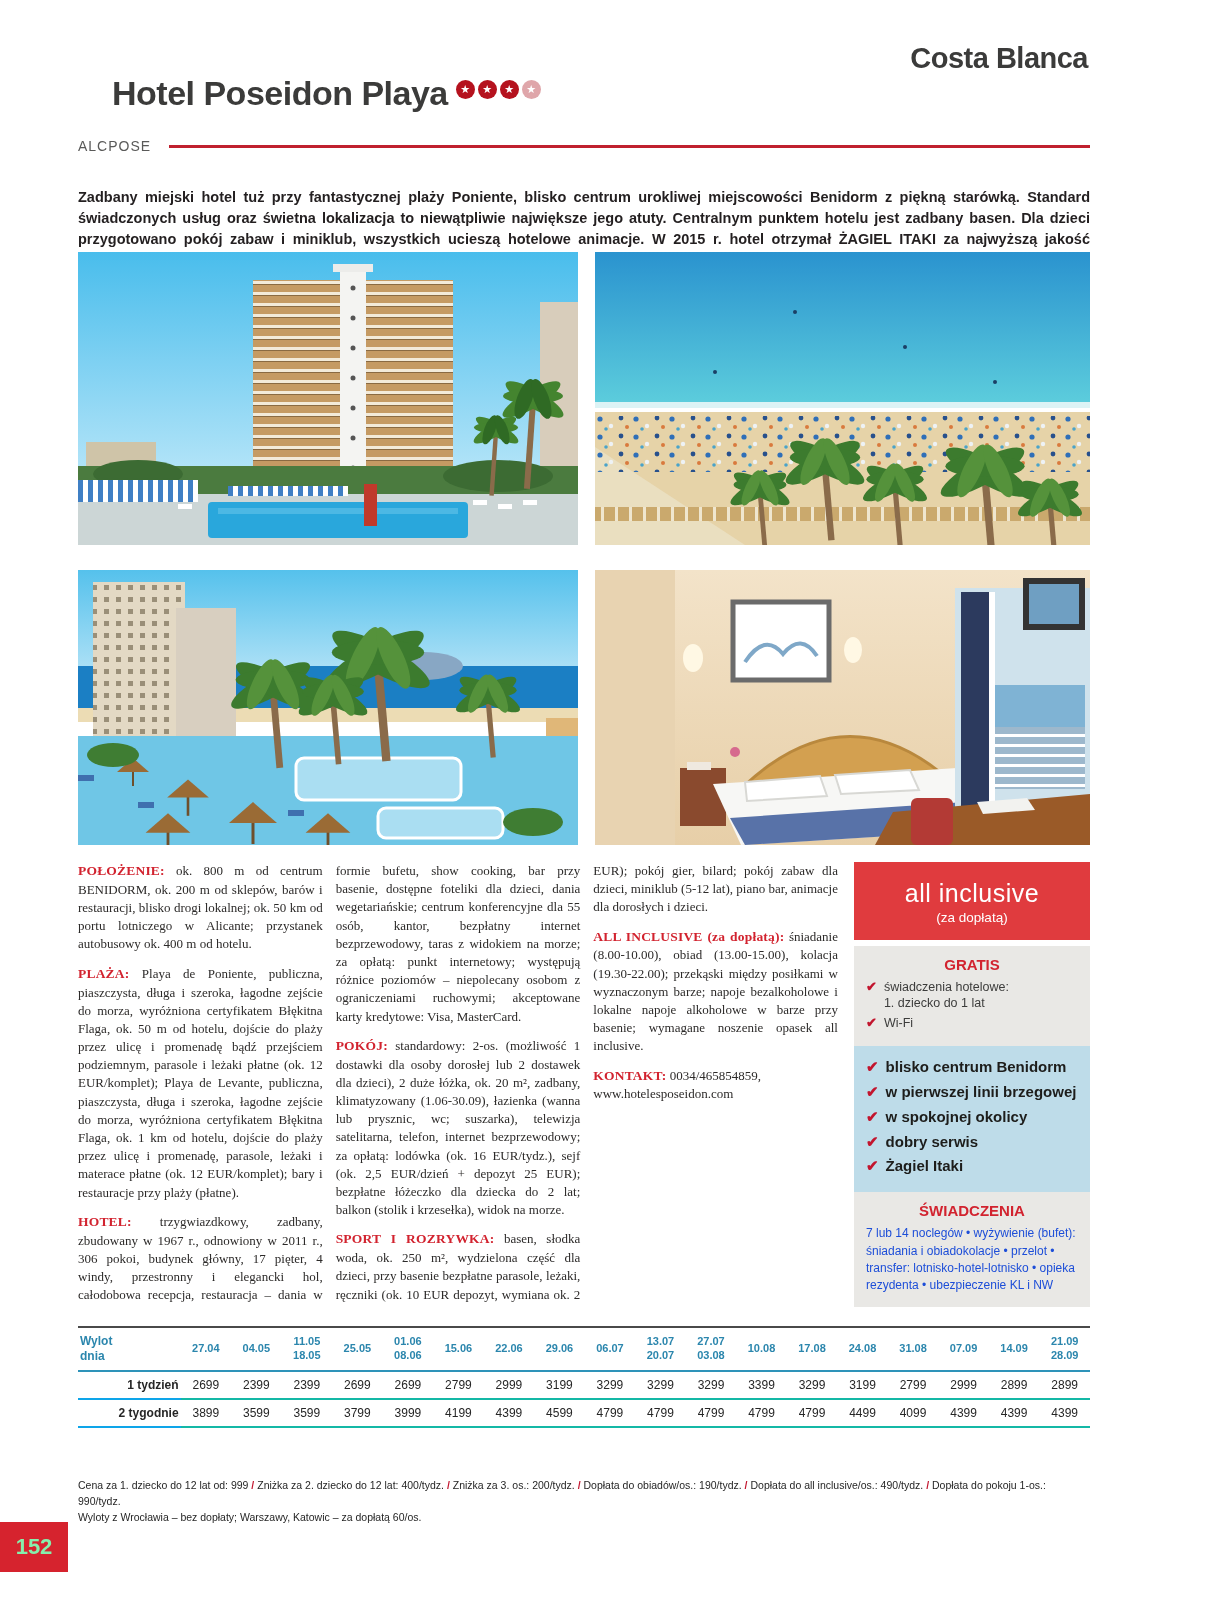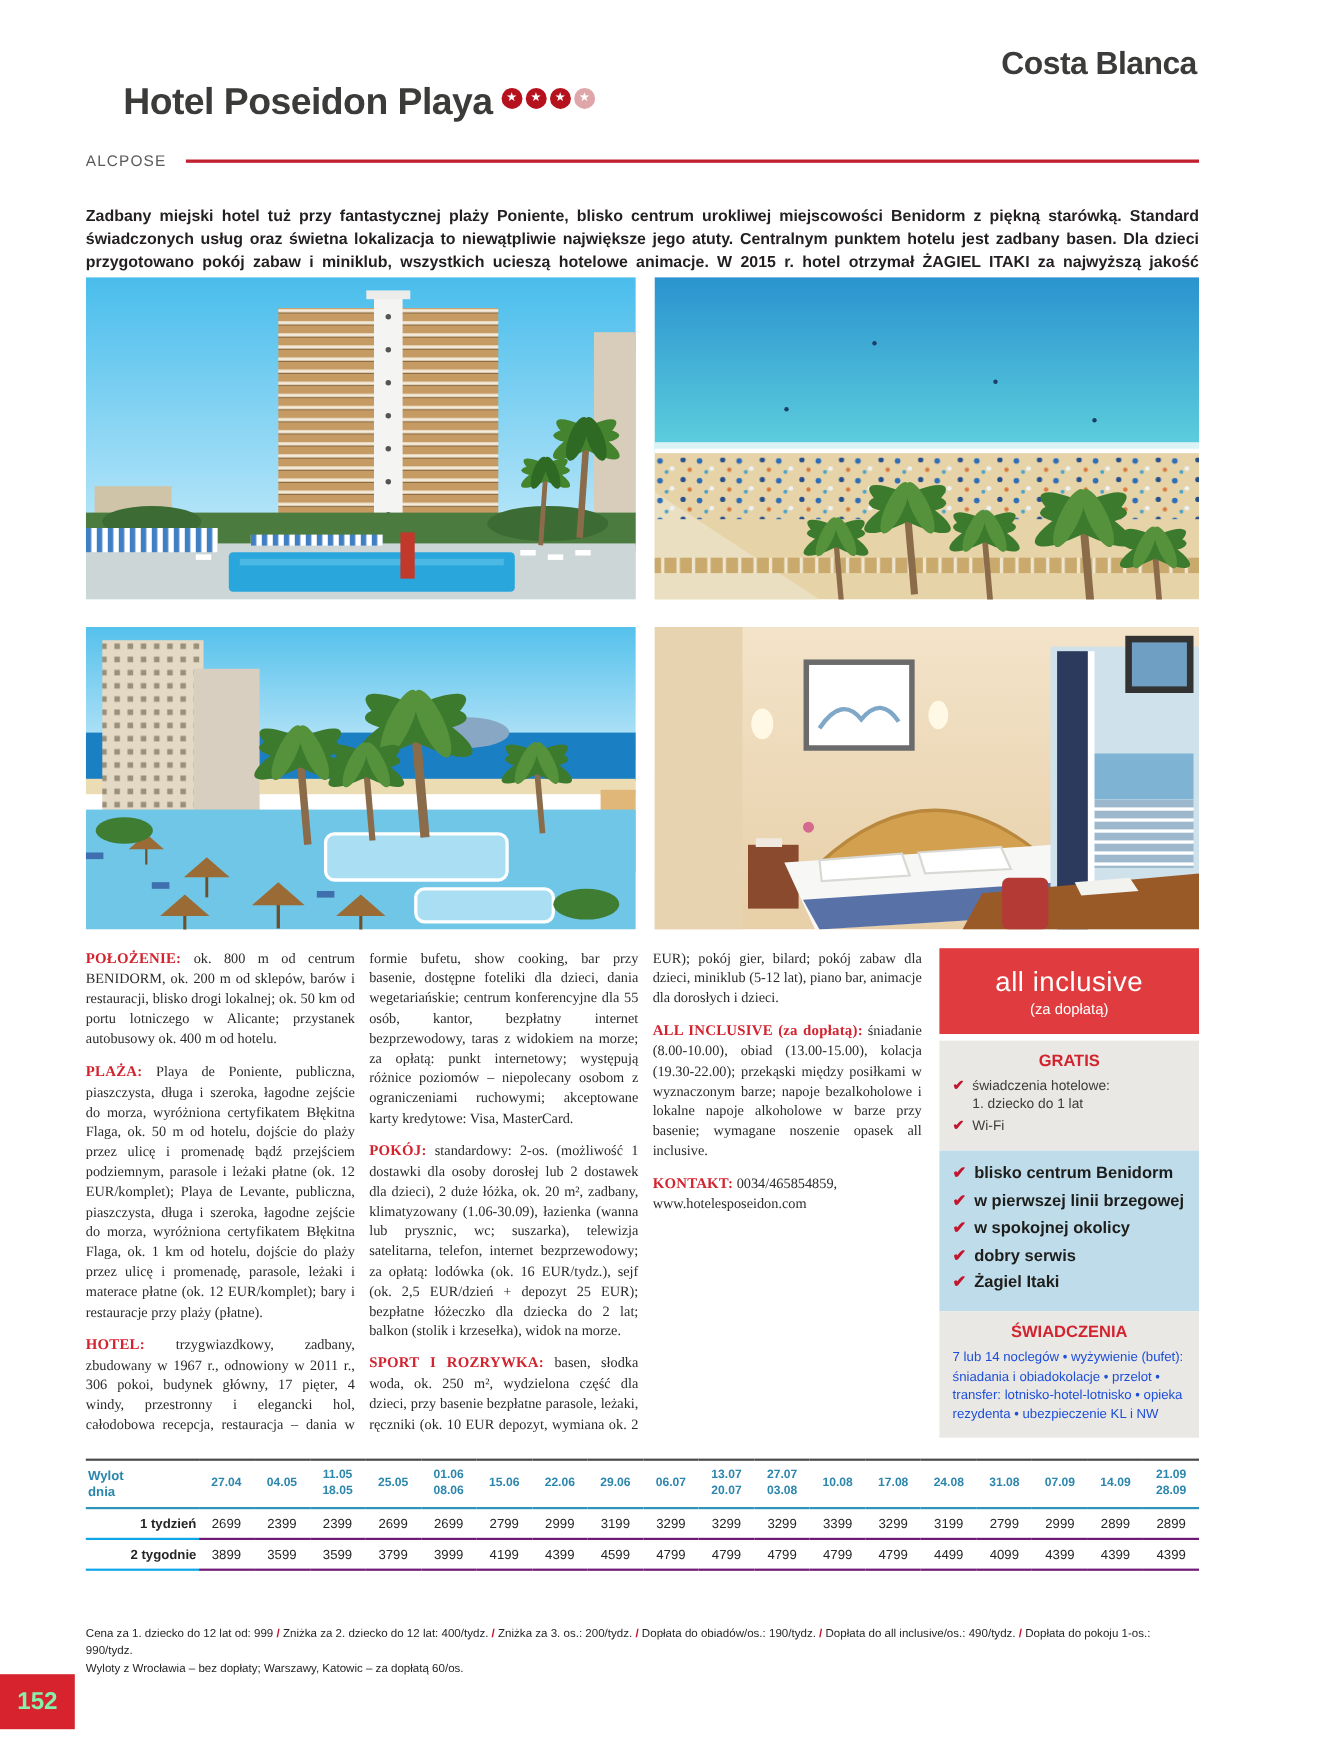--- a/index.html
+++ b/index.html
@@ -53,21 +53,21 @@
   .sw-text{font-size:12px;color:#1d4ed8;line-height:1.45;margin:0;}
 
   
   .pricing{position:absolute;left:78px;top:1326px;width:1012px;}
   .pt-title{text-align:center;font-size:15px;font-weight:700;color:#231f20;margin:0 0 8px;}
   table{width:100%;border-collapse:collapse;border-top:2px solid #4a4a4a;}
   thead th{color:#2b86ad;font-weight:700;font-size:11px;padding:6px 2px;white-space:pre-line;
            border-bottom:2px solid #2e93b9;vertical-align:middle;text-align:center;line-height:1.25;}
   thead th.corner{text-align:left;font-size:12px;}
   tbody th{text-align:right;font-size:12px;color:#262626;padding:6px 2px;border-bottom:2px solid #0ea5e9;}
-  tbody td{text-align:center;font-size:12px;color:#262626;padding:6px 2px;border-bottom:2px solid #701a75;}
+  tbody td{text-align:center;font-size:12px;color:#262626;padding:6px 2px;border-bottom:2px solid #14b8a6;}
 
   
   .footnotes{position:absolute;left:78px;top:1478px;width:1012px;font-size:10.5px;color:#262626;line-height:1.5;}
   .footnote{margin:0;}
   .footnote.fbold{font-weight:700;}
   .fsep{color:#c2152e;font-weight:700;}
 
   
   .pagenum{position:absolute;left:0;top:1522px;width:68px;height:50px;background:#d6232e;color:#86efac;
            display:flex;align-items:center;justify-content:center;font-size:22px;font-weight:700;}

